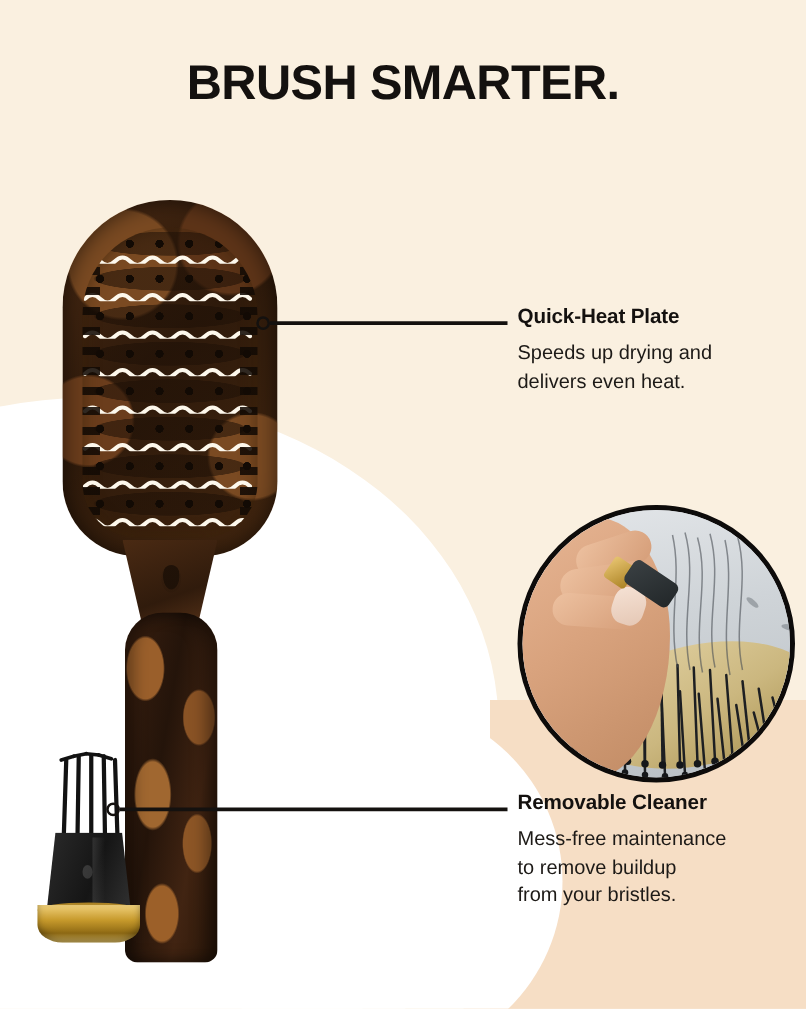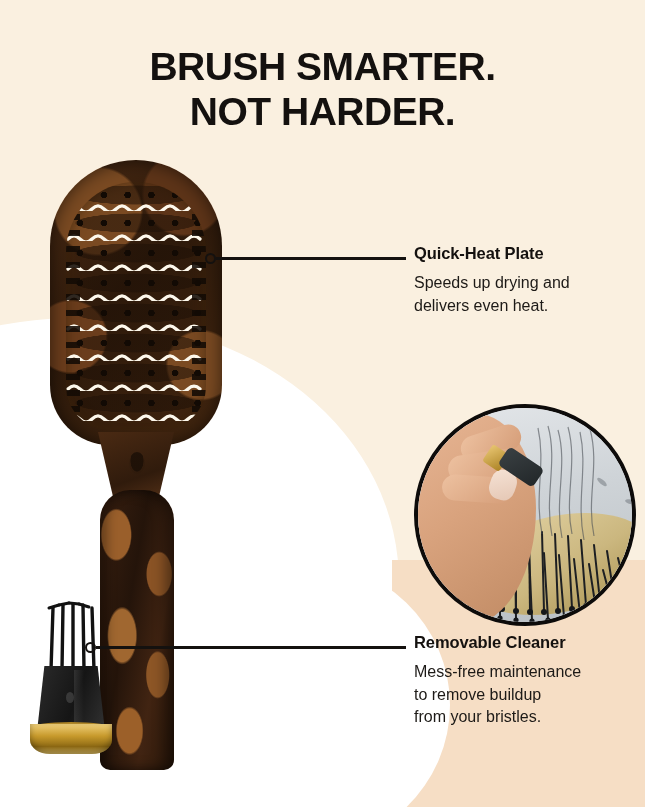--- a/index.html
+++ b/index.html
@@ -278,21 +278,20 @@
 
   <div class="bg-base"></div>
   <div class="bg-white-blob"></div>
   <div class="bg-white-blob2"></div>
   <div class="bg-peach-right"></div>
   <div class="bg-peach-bottom"></div>
   <div class="bg-white-notch"></div>
 
   <div class="headline">
     <span>BRUSH SMARTER.</span>
-    <span class="l2">NOT HARDER.</span>
   </div>
 
   <div class="brush">
 
     <div class="brush-head">
       <div class="plate">
 
         <div class="bristle-band" style="top:2px"></div>
         <div class="waverow" style="top:20px">
           <svg class="wave-svg" width="140" height="9" viewBox="0 0 140 9">

